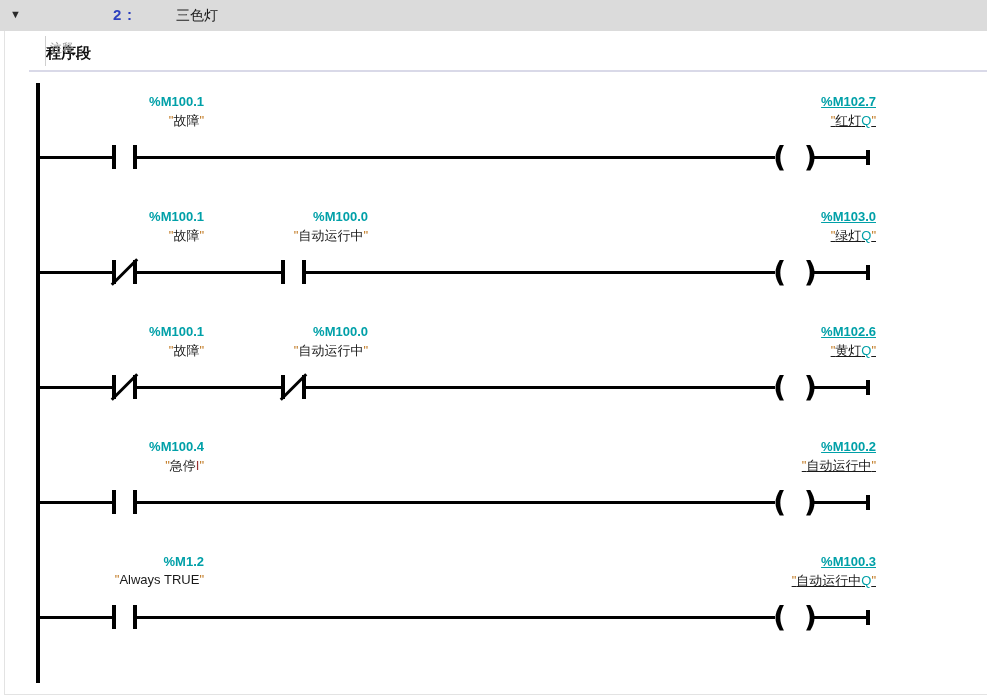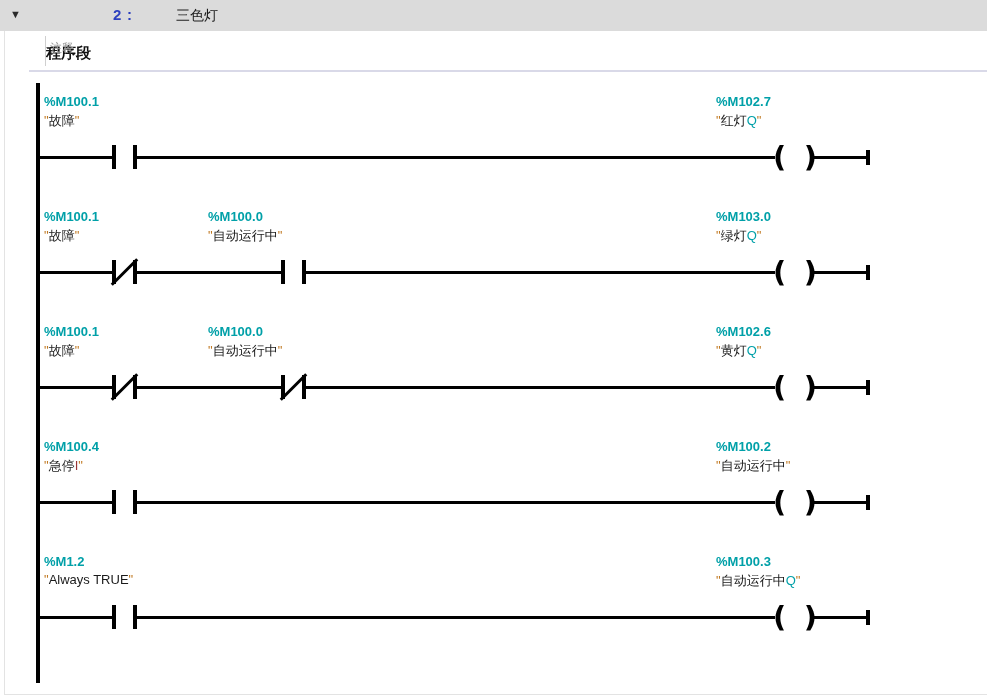--- a/index.html
+++ b/index.html
@@ -26,27 +26,27 @@
   .rung{position:absolute;left:0;width:987px;height:115px;}
   .wire{position:absolute;top:71px;height:3px;background:#000;}
   .contact{position:absolute;top:60px;width:25px;height:24px;}
   .contact .b{position:absolute;top:0;width:4px;height:24px;background:#000;}
   .contact .bl{left:0;} .contact .br{right:0;}
   .contact .slash{position:absolute;left:11px;top:-6px;width:3px;height:36px;background:#000;transform:rotate(45deg);}
   .coil-sym{position:absolute;left:773px;top:51px;width:44px;height:42px;display:flex;justify-content:space-between;
             font-family:"DejaVu Sans",sans-serif;font-size:29px;line-height:42px;font-weight:700;color:#000;}
   .tick{position:absolute;left:866px;top:65px;width:4px;height:15px;background:#000;}
   
-  .lbl{position:absolute;width:160px;text-align:left;white-space:nowrap;}
+  .lbl{position:absolute;width:160px;text-align:right;white-space:nowrap;}
   .addr{top:9px;font-size:13px;font-weight:700;color:#00a0a8;}
   .nm{top:27px;font-size:13px;color:#1a1a1a;}
   .q{color:#c07820;}
   .acc-teal{color:#00a0a8;}
   .acc-red{color:#993333;}
-  .c1{left:44px;} .c2{left:208px;} .co{left:716px;}
+  .c1{left:44px;} .c2{left:208px;} .co{left:716px;text-decoration:underline;}
 </style>
 </head>
 <body>
 
 <div id="panel">
 
   <div id="hdr">
     <span class="tri">▼</span>
     <span class="seg-label">程序段</span>
     <span class="seg-num">2</span>

